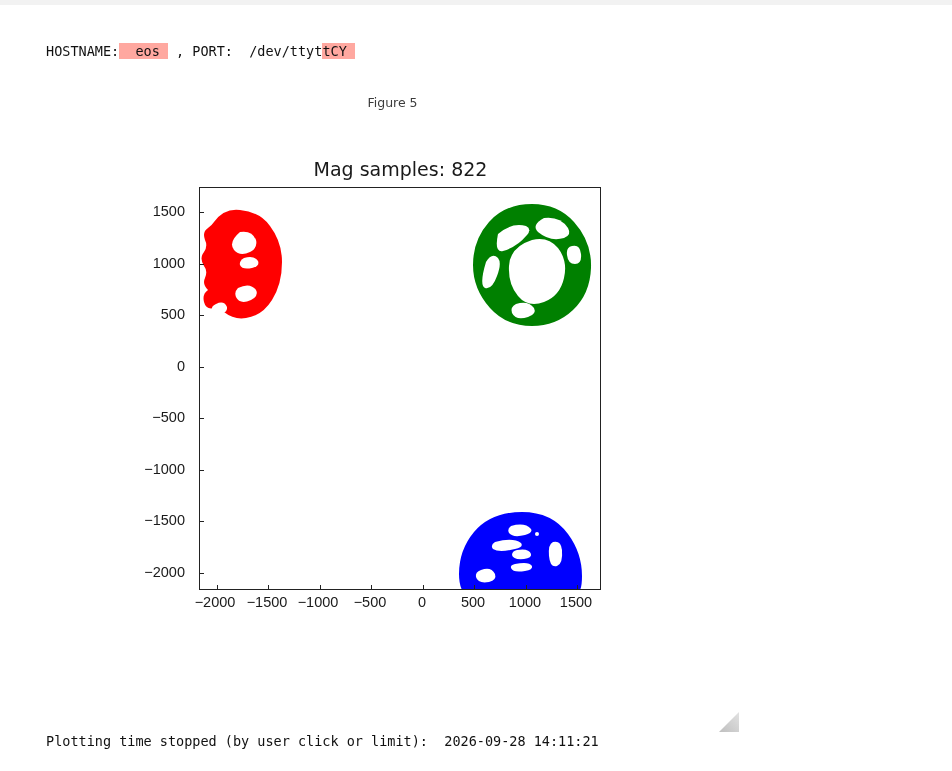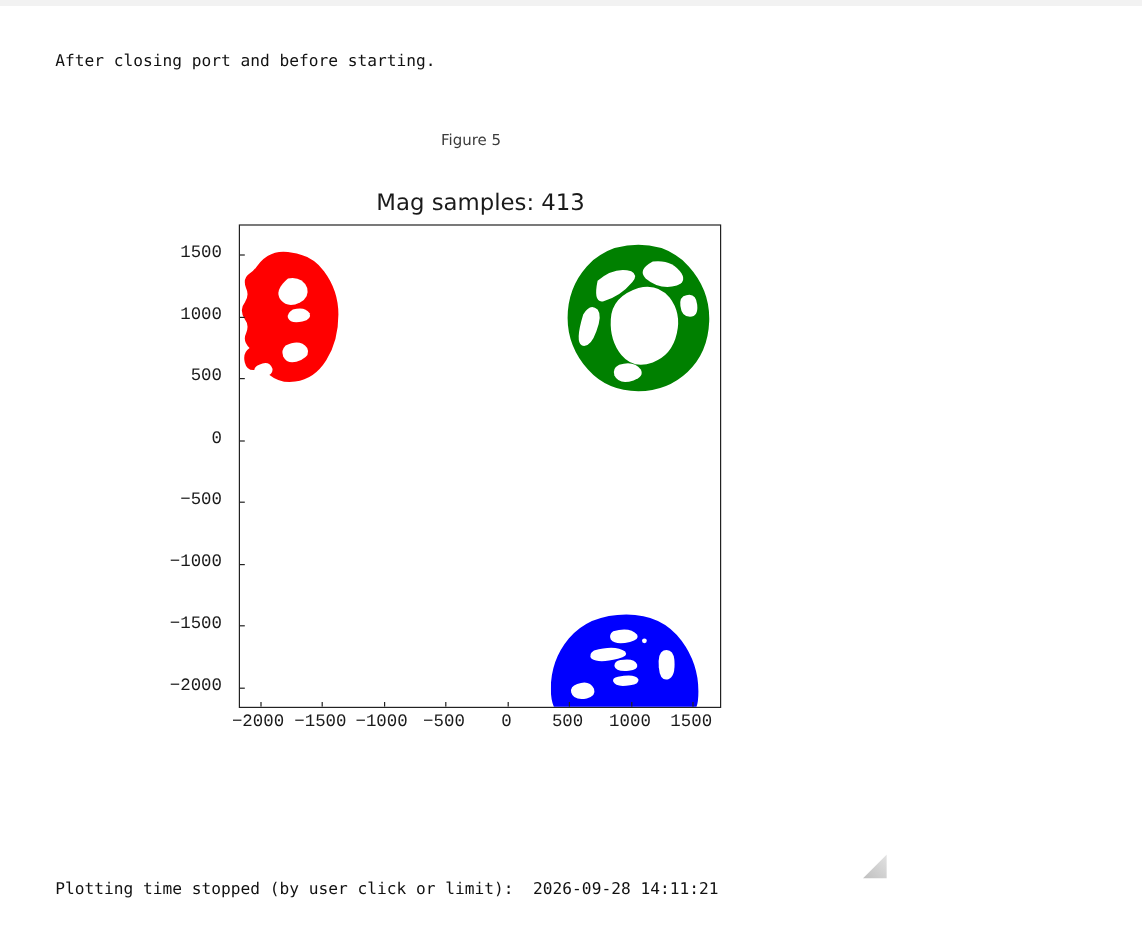--- a/index.html
+++ b/index.html
@@ -40,21 +40,21 @@
     position: absolute;
     left: 0;
     top: 86px;
     width: 785px;
     height: 570px;
     background: #ffffff;
   }
   #figure-caption {
     position: absolute;
     left: 0;
-    top: 23px;
+    top: 9px;
     width: 785px;
     text-align: center;
     font-family: "DejaVu Sans", sans-serif;
     font-size: 12.5px;
     color: #3c3c3c;
   }
   #plot-title {
     position: absolute;
     left: 199px;
     top: 72px;
@@ -79,52 +79,51 @@
     position: absolute;
   }
   .tick {
     position: absolute;
     background: #222222;
   }
   .tick-x { width: 1.2px; height: 4px; }
   .tick-y { width: 4px; height: 1.2px; }
   .ticklabel {
     position: absolute;
-    font-family: Liberation Mono, monospace;
+    font-family: Liberation Sans, sans-serif;
     font-size: 14.5px;
     color: #1a1a1a;
     white-space: nowrap;
   }
   .ticklabel-x { text-align: center; top: 508px; }
   .ticklabel-y { text-align: right; }
   #resize-grip {
     position: absolute;
     left: 719px;
     top: 626px;
     width: 20px;
     height: 20px;
   }
 </style>
 </head>
 <body>
 
 <div class="top-band"></div>
 
 <div class="console console-top">
-  <div>After closing port and before starting.</div>
   <div><span>HOSTNAME:</span><span class="hl">  eos </span><span> , PORT:  /dev/ttyt</span><span class="hl">tCY </span></div>
   <div>Plotting time start:  2026-04-28 14:11:21</div>
   <div>Before show()</div>
 </div>
 
 <div id="figure-area">
 
   <div id="figure-caption">Figure 5</div>
 
-  <div id="plot-title">Mag samples: 413</div>
+  <div id="plot-title">Mag samples: 822</div>
 
   <div id="axes-frame">
 
     <svg class="blob" style="left:-6px; top:8px;" width="110" height="130" viewBox="0 0 110 130">
       <g fill="#ff0000">
         <path d="M20 26 q10 -14 26 -12 q20 2 30 16 q12 16 12 36 q0 22 -10 38 q-10 16 -26 18 q-12 2 -22 -6
                  q-6 -5 -10 -4 q-8 2 -10 -6 q-2 -8 4 -12 q-6 -6 -3 -12 q3 -7 -1 -12 q-5 -8 0 -14
                  q4 -6 1 -12 q-3 -8 3 -12 q4 -3 6 -6 z"></path>
       </g>
       <g fill="#ffffff">

